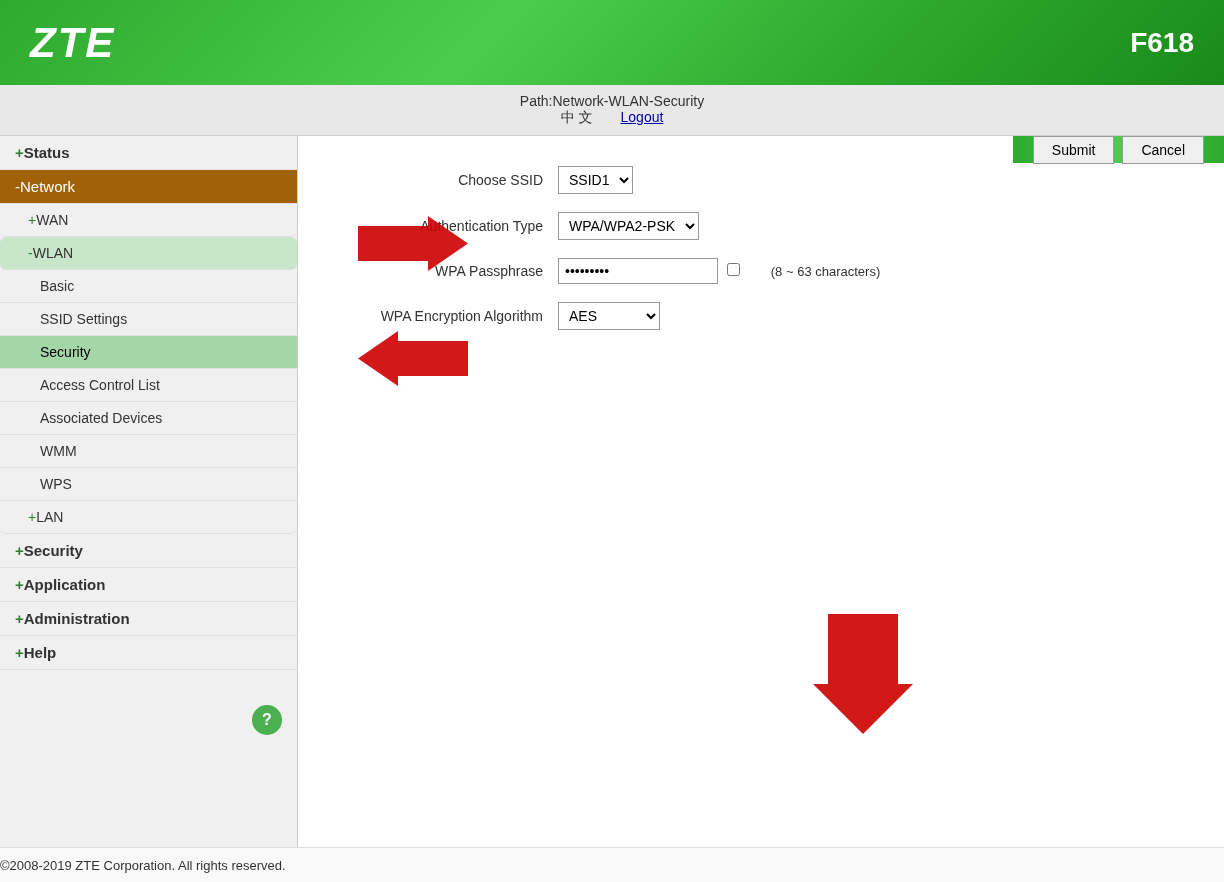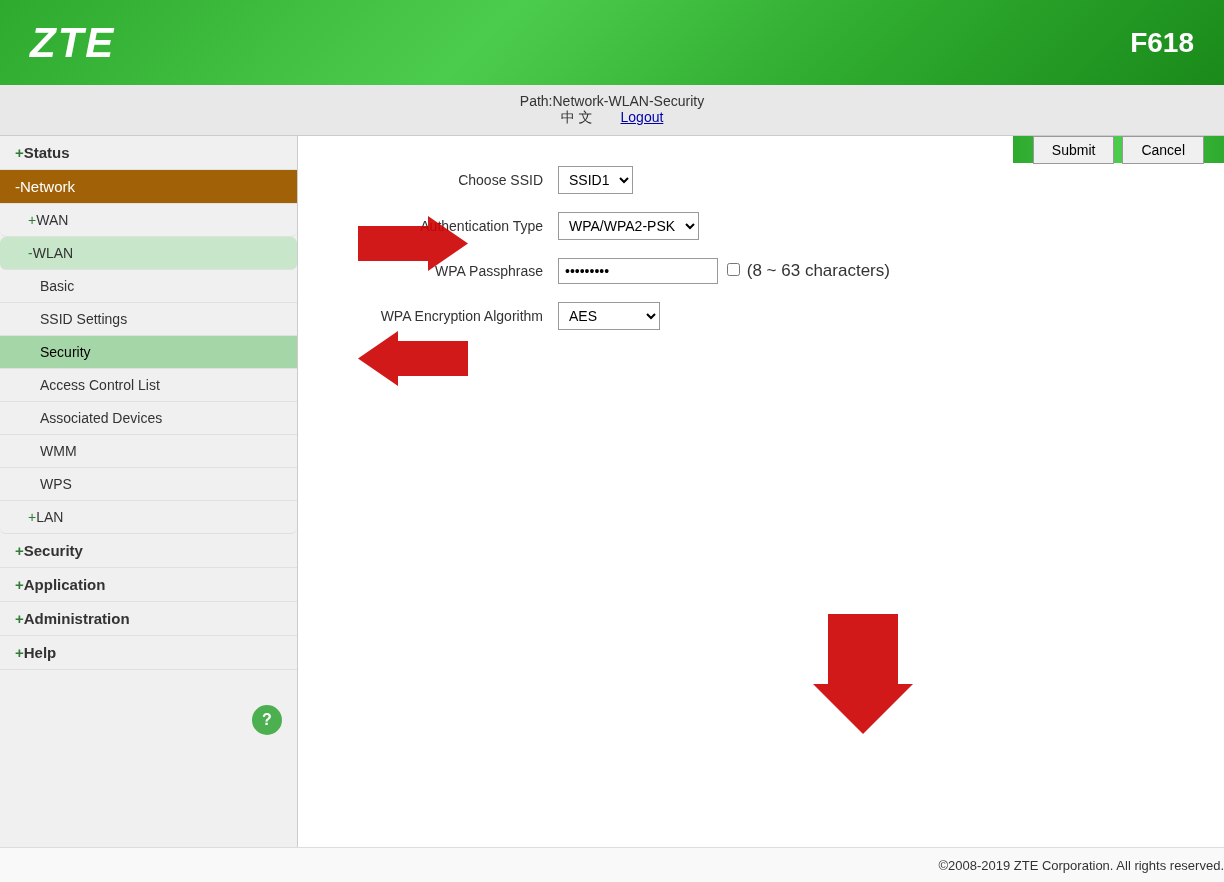--- a/index.html
+++ b/index.html
@@ -123,23 +123,23 @@
       background: white;
       cursor: pointer;
     }
     .form-control input[type="password"] {
       padding: 4px 6px;
       font-size: 14px;
       border: 1px solid #999;
       width: 160px;
     }
     .form-hint {
-      margin-left: 0;
+      margin-left: 24px;
       color: #333;
-      font-size: 17px;
+      font-size: 13px;
     }
     .form-checkbox {
       margin-left: 5px;
       margin-right: 3px;
     }
 
     
     .bottom-bar {
       background: linear-gradient(90deg, #2eaa2e, #4ccc4c, #2eaa2e);
       height: 27px;
@@ -157,21 +157,21 @@
       cursor: pointer;
     }
 
     
     .footer {
       background: #f9f9f9;
       border-top: 1px solid #ddd;
       height: 35px;
       display: flex;
       align-items: center;
-      justify-content: flex-end;
+      justify-content: flex-start;
       font-size: 13px;
       color: #333;
     }
   </style>
 </head>
 <body>
 
 <div class="header">
   <div class="header-logo">ZTE</div>
   <div class="header-model">F618</div>

